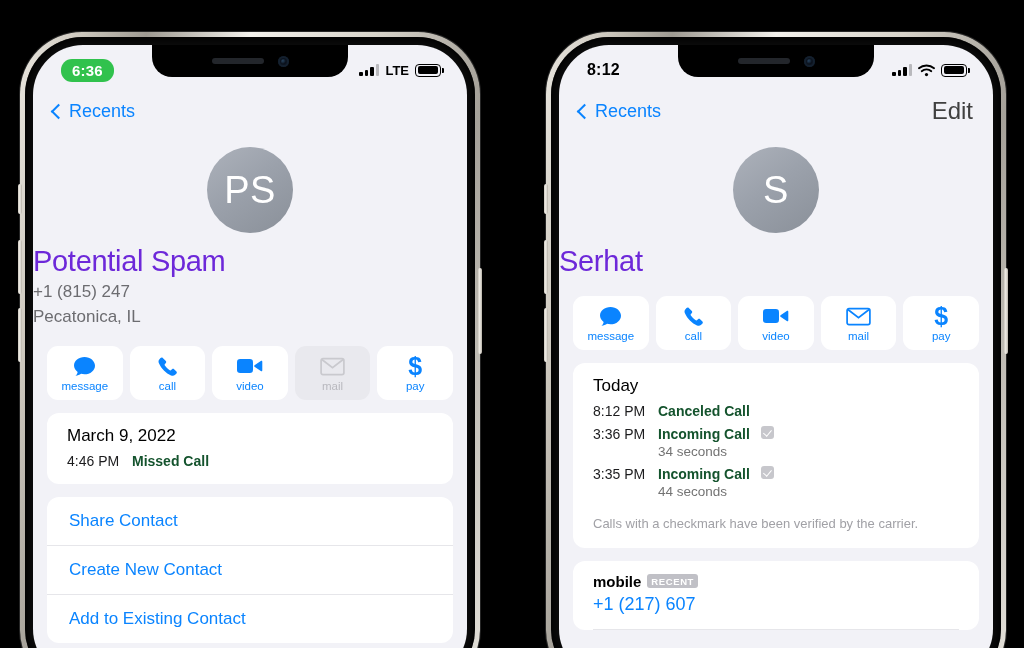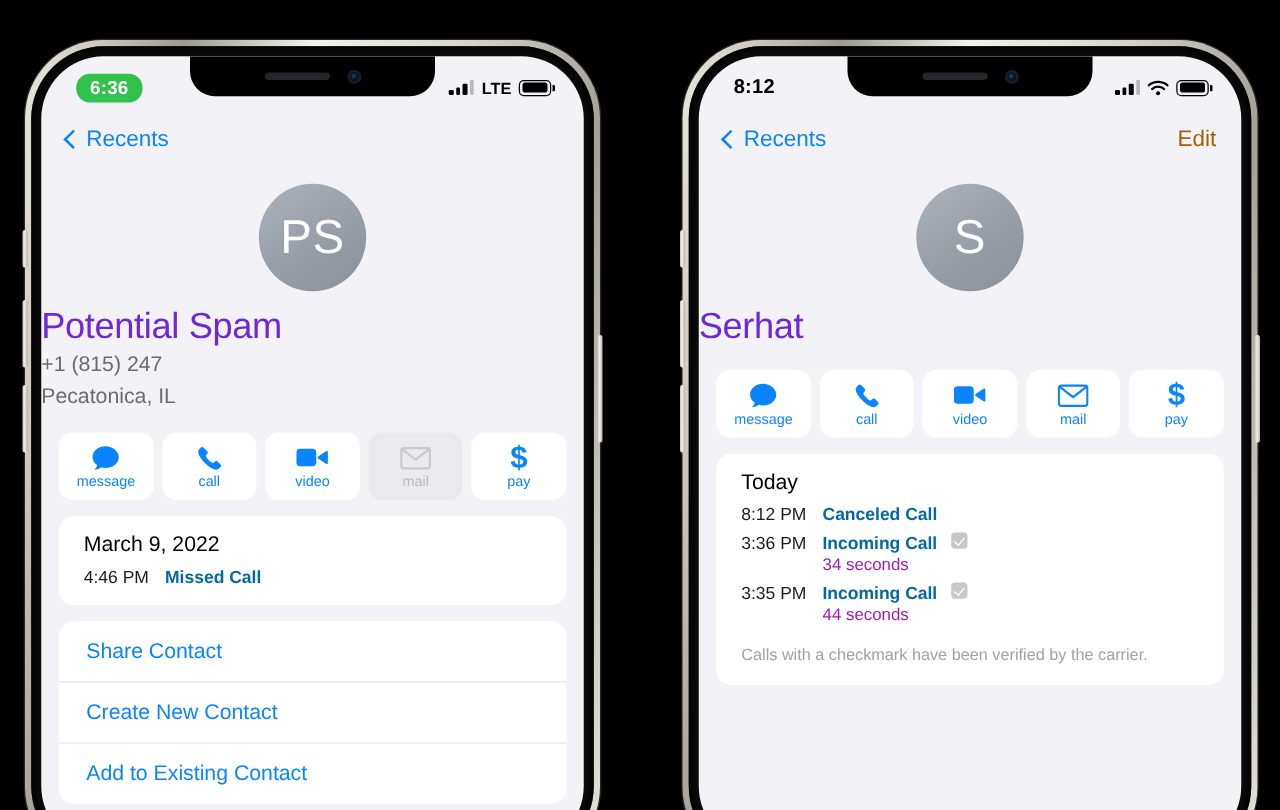--- a/index.html
+++ b/index.html
@@ -93,21 +93,21 @@
 
   
   .navbar {
     position: absolute; top: 44px; left: 0; right: 0; height: 44px;
     display: flex; align-items: center; justify-content: space-between;
     padding: 0 20px; z-index: 20;
   }
   .nav-back { display: flex; align-items: center; gap: 5px; color: #0a84ff; cursor: pointer; }
   .chev { width: 11px; height: 11px; border-left: 2.6px solid #0a84ff; border-bottom: 2.6px solid #0a84ff; transform: rotate(45deg); margin-top: 0px; }
   .nav-back-label { font-size: 18px; color: #0a84ff; }
-  .nav-edit { font-size: 18px; color: #a16207; cursor: pointer; }
+  .nav-edit { font-size: 24px; color: #404040; cursor: pointer; }
 
   
   .contact-head { padding: 14px 0 10px; text-align: left; }
   .avatar {
     width: 86px; height: 86px; border-radius: 50%;
     margin: 0 auto 12px;
     background: linear-gradient(145deg,#adb2bb 0%,#9ba1ab 45%,#8a9099 100%);
     color: #fff; font-size: 38px; font-weight: 300;
     display: flex; align-items: center; justify-content: center;
     letter-spacing: .5px;
@@ -125,31 +125,31 @@
   .action-ico { height: 22px; display: flex; align-items: center; justify-content: center; margin-bottom: 3px; }
   .action-label { font-size: 11.5px; color: #0a84ff; }
   .action.disabled .action-label { color: #b9b9bf; }
 
   
   .card { background: #fff; border-radius: 12px; margin: 13px 14px 0; overflow: hidden; }
   .card-pad { padding: 13px 20px 15px; }
   .hist-date { font-size: 17px; color: #000; margin-bottom: 7px; }
   .hist-row { display: flex; align-items: baseline; gap: 9px; font-size: 14px; margin-top: 7px; }
   .hist-time { color: #1c1c1e; min-width: 56px; }
-  .hist-type { color: #0369a1; font-weight: bold; }
+  .hist-type { color: #14532d; font-weight: bold; }
   .verified-badge {
     display: inline-block; width: 13px; height: 13px; border-radius: 3px;
     background: #c7c7cc; position: relative; margin-left: 2px; vertical-align: -1px;
   }
   .verified-badge::after {
     content:""; position:absolute; left:4px; top:2px;
     width:3.5px; height:7px; border-right:1.8px solid #fff; border-bottom:1.8px solid #fff;
     transform: rotate(40deg);
   }
-  .hist-dur { font-size: 13.5px; color: #a21caf; margin: 2px 0 0 65px; }
+  .hist-dur { font-size: 13.5px; color: #737373; margin: 2px 0 0 65px; }
   .hist-note { font-size: 13px; color: #a1a1a6; margin-top: 16px; line-height: 1.35; }
 
   .link-row {
     padding: 14px 22px; font-size: 17px; color: #0a84ff; cursor: pointer;
     border-top: 1px solid #e6e6ea;
   }
   .link-row:first-child { border-top: none; }
 
   .num-label { font-size: 15px; color: #000; font-weight: bold; display: flex; align-items: center; gap: 6px; }
   .recent-badge {
@@ -387,19 +387,29 @@
                 <span class="hist-time">3:35 PM</span>
                 <span class="hist-type">Incoming Call</span>
                 <span class="verified-badge"></span>
               </div>
               <div class="hist-dur">44 seconds</div>
 
               <div class="hist-note">Calls with a checkmark have been verified by the carrier.</div>
             </div>
           </div>
 
+          <div class="card">
+            <div style="padding:12px 20px 0;">
+              <div class="num-label">
+                <span>mobile</span>
+                <span class="recent-badge">RECENT</span>
+              </div>
+              <div class="num-value">+1 (217) 607</div>
+              <div class="num-div"></div>
+            </div>
+          </div>
 
         </div>
       </div>
     </div>
   </div>
 
 </div>
 
 </body></html>

